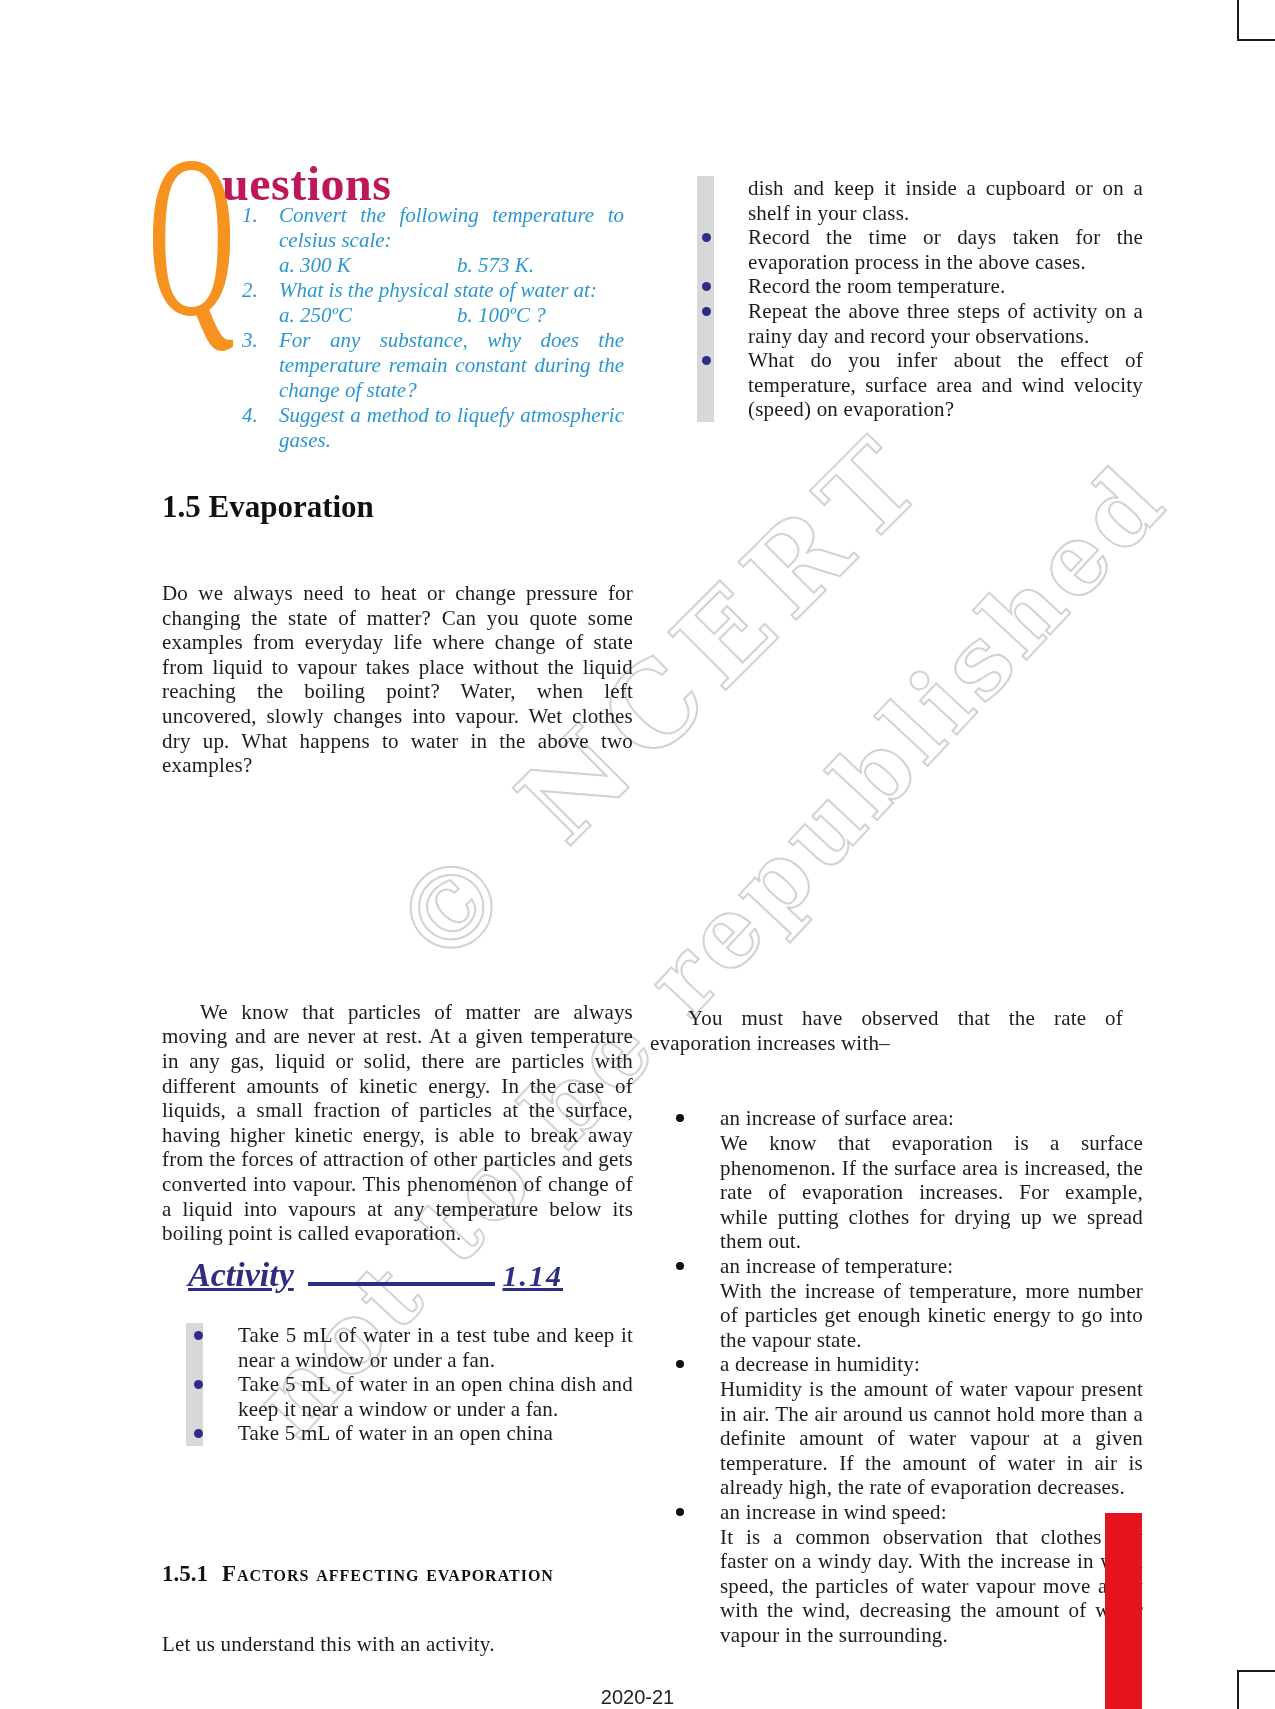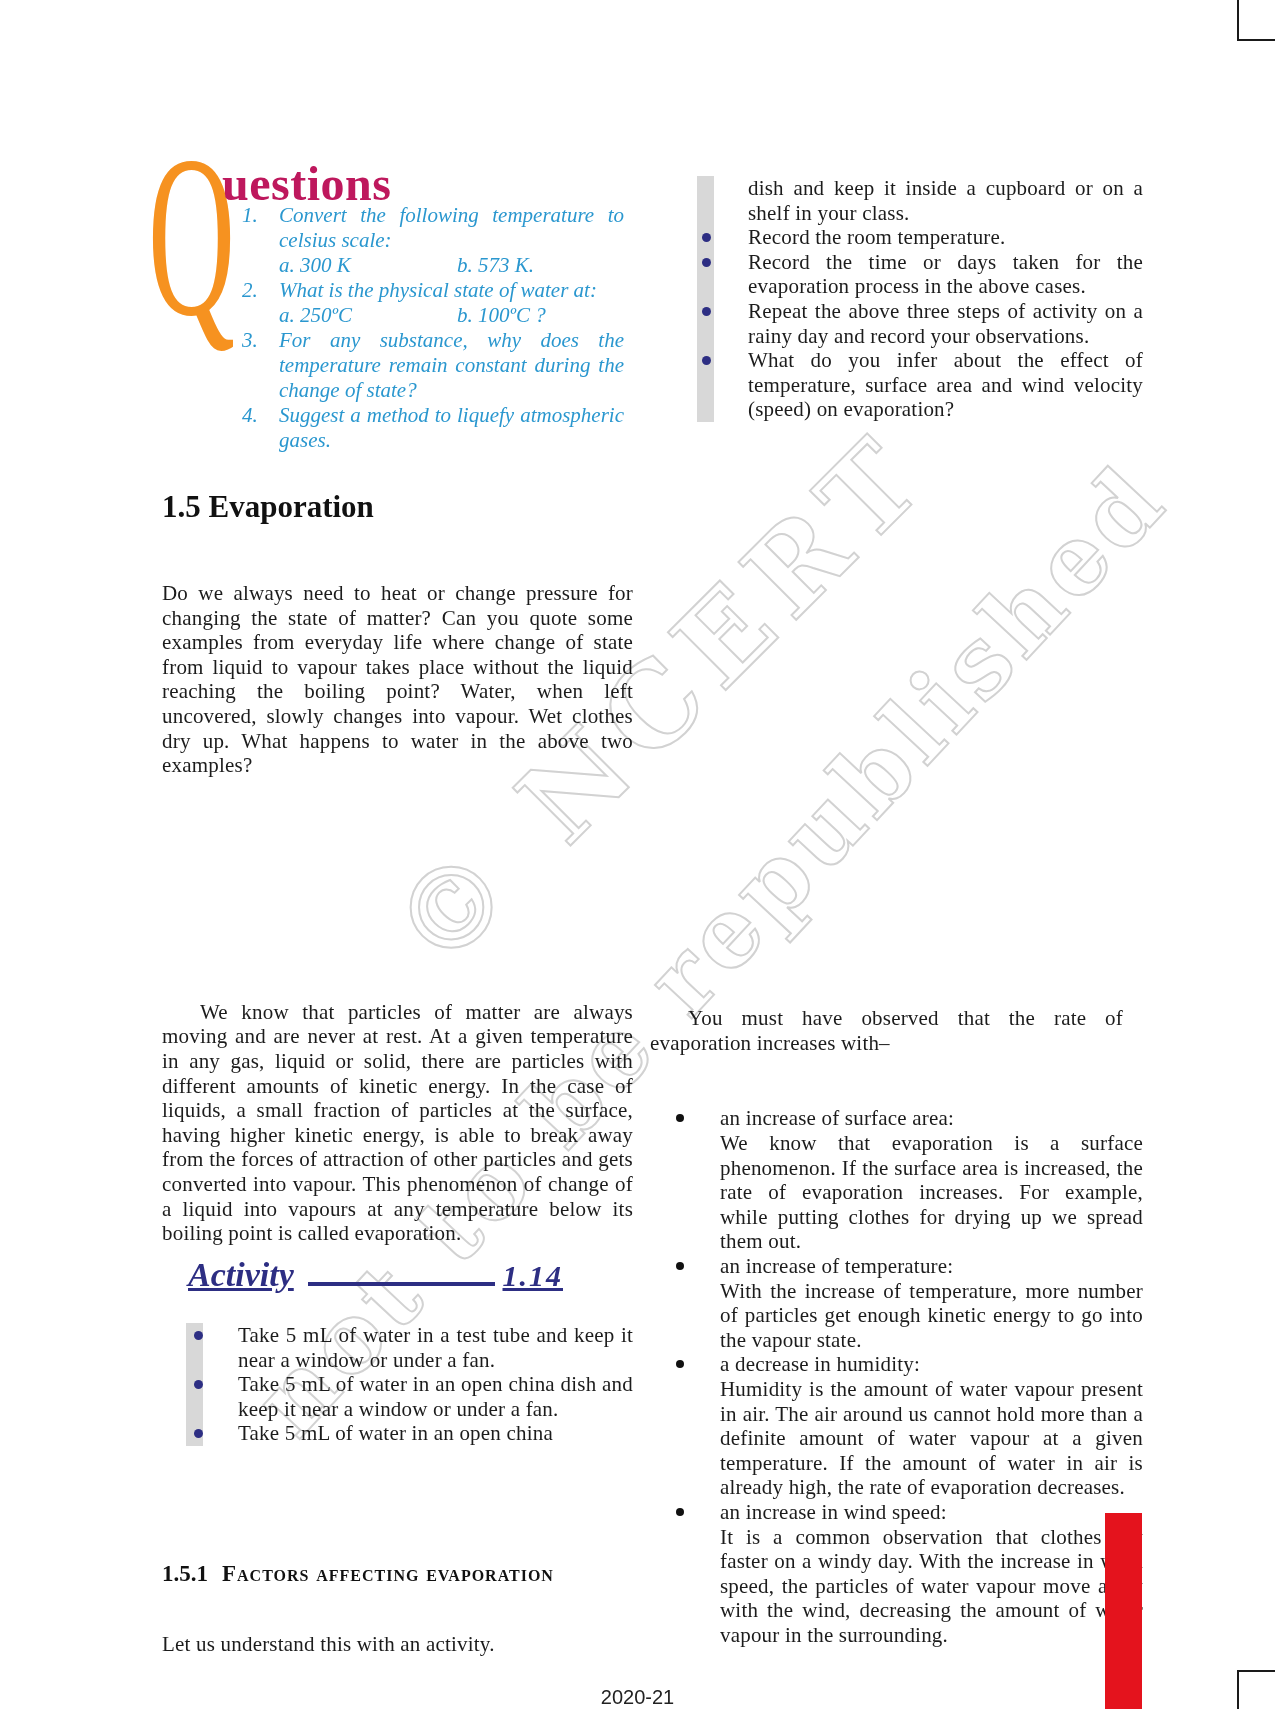--- a/index.html
+++ b/index.html
@@ -138,25 +138,25 @@
     </div>
   </div>
 
   <div class="act-block act-right z" style="left:697px;top:176px;width:446px;">
     <div class="act-bar"></div>
     <div class="act-item">
       <span>dish and keep it inside a cupboard or on a shelf in your class.</span>
     </div>
     <div class="act-item">
       <span class="dot"></span>
-      <span>Record the room temperature.</span>
+      <span>Record the time or days taken for the evaporation process in the above cases.</span>
     </div>
     <div class="act-item">
       <span class="dot"></span>
-      <span>Record the time or days taken for the evaporation process in the above cases.</span>
+      <span>Record the room temperature.</span>
     </div>
     <div class="act-item">
       <span class="dot"></span>
       <span>Repeat the above three steps of activity on a rainy day and record your observations.</span>
     </div>
     <div class="act-item">
       <span class="dot"></span>
       <span>What do you infer about the effect of temperature, surface area and wind velocity (speed) on evaporation?</span>
     </div>
   </div>

